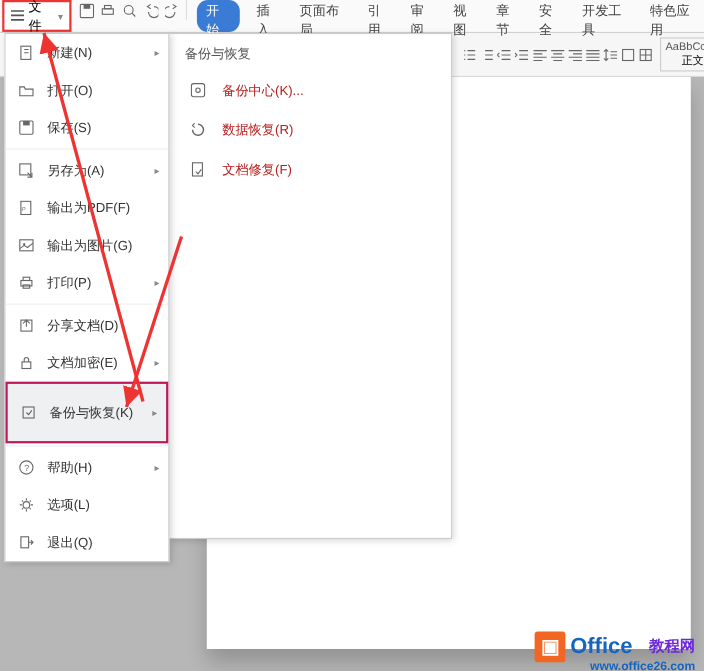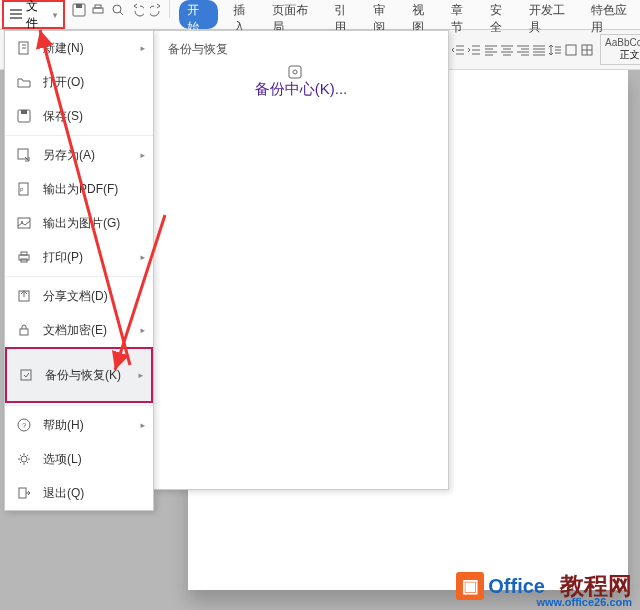--- a/index.html
+++ b/index.html
@@ -25,37 +25,37 @@
 
   
   .dropmenu { position: absolute; left: 4px; top: 30px; width: 150px; background: #fff; border: 1px solid #ccc; box-shadow: 2px 2px 6px rgba(0,0,0,.15); z-index: 30; }
   .dropmenu .item { display: flex; align-items: center; height: 34px; padding: 0 10px; font-size: 12px; color: #333; position: relative; }
   .dropmenu .item .mi-ico { width: 18px; margin-right: 10px; color: #555; display:flex; align-items:center; justify-content:center; }
   .dropmenu .item .arrow { position: absolute; right: 8px; font-size: 9px; color: #888; }
   .dropmenu .item.hl { background: #eef0f1; border: 2px solid #be185d; height: 56px; }
   .dropmenu .sep { height: 1px; background: #eee; margin: 2px 0; }
 
   
-  .subpanel { position: absolute; left: 153px; top: 30px; width: 296px; height: 460px; background: #fff; border: 1px solid #ccc; box-shadow: 2px 2px 6px rgba(0,0,0,.15); z-index: 25; }
+  .subpanel { position: absolute; left: 153px; top: 30px; width: 258px; height: 460px; background: #fff; border: 1px solid #ccc; box-shadow: 2px 2px 6px rgba(0,0,0,.15); z-index: 25; }
   .subpanel .head { font-size: 12px; padding: 10px 14px 6px; color: #555; }
-  .subpanel .sitem { display: flex; align-items: center; height: 36px; padding: 0 16px; font-size: 15px; color: #4c1d95; flex-direction: column; }
+  .subpanel .sitem { display: flex; align-items: center; height: 36px; padding: 0 16px; font-size: 12px; color: #b91c1c; }
   .subpanel .sitem .si-ico { width: 20px; margin-right: 12px; color: #555; display:flex; align-items:center; justify-content:center; }
 
   
   .docarea { position: absolute; left: 0; top: 70px; right: 0; bottom: 0; background: #b7b7b7; z-index: 1; }
   .page { position: absolute; left: 188px; top: 0; width: 440px; height: 520px; background: #fff; box-shadow: 0 12px 18px rgba(0,0,0,.2); }
 
   
   .annot { position: absolute; z-index: 40; pointer-events: none; }
 
   
   .logo { position: absolute; right: 8px; bottom: 8px; display: flex; align-items: center; font-weight: bold; z-index: 50; }
   .logo .o { background: #f26522; color: #fff; width: 28px; height: 28px; display:flex; align-items:center; justify-content:center; font-size: 18px; border-radius: 3px; margin-right: 4px; }
   .logo .t1 { color: #1565c0; font-size: 20px; text-align: center; }
-  .logo .t2 { color: #7f1d1d; font-size: 24px; padding-left: 15px; }
+  .logo .t2 { color: #6d28d9; font-size: 14px; padding-left: 15px; }
   .logo .url { position: absolute; right: 0; top: 26px; font-size: 11px; color: #1565c0; }
 </style>
 </head>
 <body>
 
 <div class="toolbar">
   <div class="file-btn">
     <span class="burger">
       <svg width="12" height="10">
           <path d="M0 1h12M0 5h12M0 9h12" stroke="#555" stroke-width="1.5"></path>
@@ -306,20 +306,38 @@
 <div class="subpanel">
   <div class="head">备份与恢复</div>
   <div class="sitem">
     <span class="si-ico">
         <svg width="16" height="16">
           <rect x="2" y="2" width="12" height="12" rx="2" fill="none" stroke="#666"></rect>
           <circle cx="8" cy="8" r="2" fill="none" stroke="#666"></circle>
         </svg>
       </span>
     <span>备份中心(K)...</span>
+  </div>
+  <div class="sitem">
+    <span class="si-ico">
+        <svg width="16" height="16">
+          <path d="M8 3a5 5 0 1 1-5 5" fill="none" stroke="#666" stroke-width="1.3"></path>
+          <path d="M5 2l-2 2 2 2" fill="none" stroke="#666"></path>
+        </svg>
+      </span>
+    <span>数据恢复(R)</span>
+  </div>
+  <div class="sitem">
+    <span class="si-ico">
+        <svg width="16" height="16">
+          <rect x="3" y="2" width="9" height="12" fill="none" stroke="#666"></rect>
+          <path d="M6 10l2 2 3-4" fill="none" stroke="#666"></path>
+        </svg>
+      </span>
+    <span>文档修复(F)</span>
   </div>
 </div>
 
 <div class="docarea">
   <div class="page"></div>
 </div>
 
 <svg class="annot" style="left:30px; top:20px;" width="110" height="350">
   <defs>
       <marker id="ah1" markerWidth="8" markerHeight="8" refX="6" refY="3" orient="auto">

